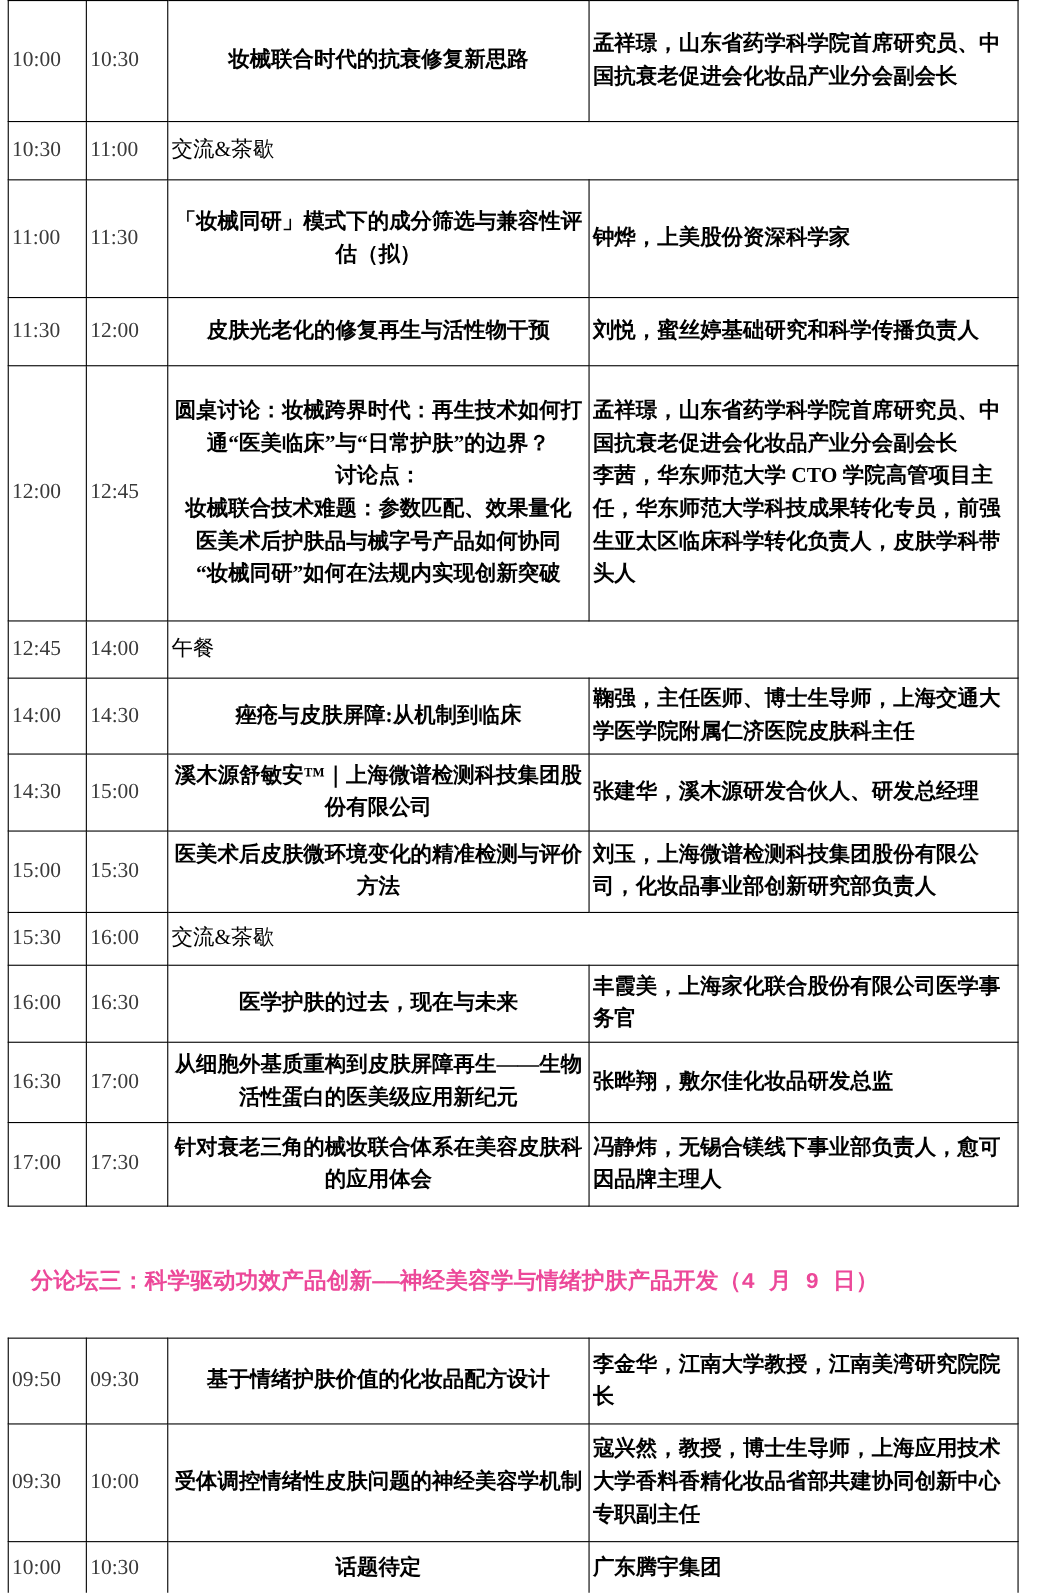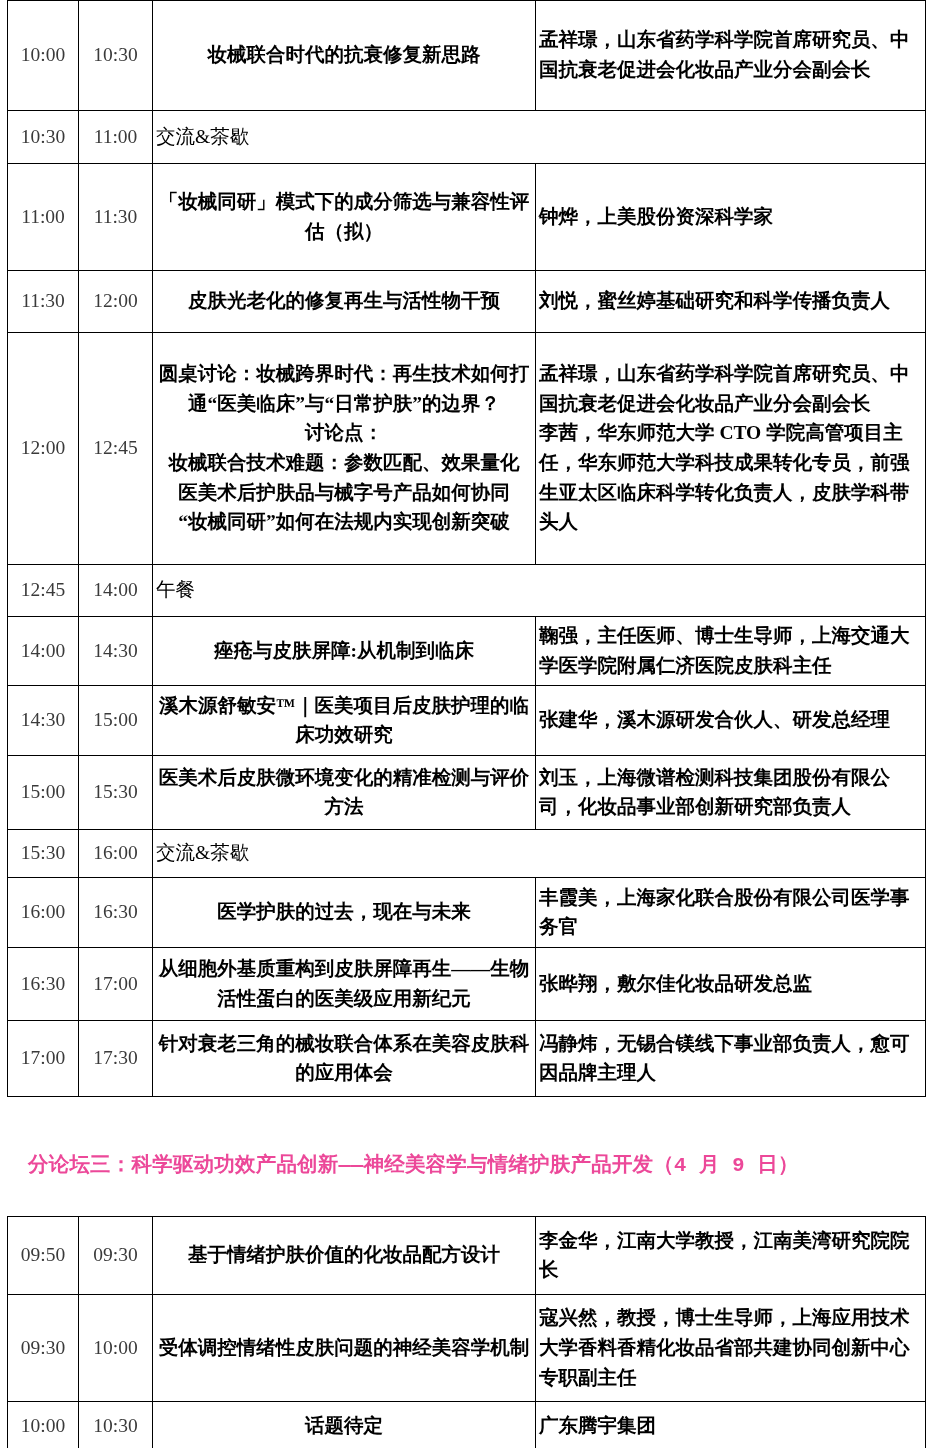--- a/index.html
+++ b/index.html
@@ -38,21 +38,21 @@
     line-height: 1.52;
     word-break: break-all;
   }
   
   col.c-start { width: 71px; }
   col.c-end   { width: 74px; }
   col.c-topic { width: 383px; }
   col.c-speaker { width: 390px; }
 
   td.time {
-    text-align: center;
+    text-align: left;
     font-family: "Liberation Serif", "DejaVu Serif", serif;
     font-size: 19px;
     color: #3a3a3a;
     padding-left: 0;
     padding-right: 0;
     white-space: nowrap;
   }
   td.topic {
     text-align: center;
     padding-left: 4px;
@@ -134,21 +134,21 @@
       </tr>
       <tr style="height:68px">
         <td class="time">14:00</td>
         <td class="time">14:30</td>
         <td class="topic">痤疮与皮肤屏障:从机制到临床</td>
         <td class="speaker">鞠强，主任医师、博士生导师，上海交通大学医学院附属仁济医院皮肤科主任</td>
       </tr>
       <tr style="height:70px">
         <td class="time">14:30</td>
         <td class="time">15:00</td>
-        <td class="topic">溪木源舒敏安™｜医美项目后皮肤护理的临床功效研究</td>
+        <td class="topic">溪木源舒敏安™｜上海微谱检测科技集团股份有限公司</td>
         <td class="speaker">张建华，溪木源研发合伙人、研发总经理</td>
       </tr>
       <tr style="height:74px">
         <td class="time">15:00</td>
         <td class="time">15:30</td>
         <td class="topic">医美术后皮肤微环境变化的精准检测与评价方法</td>
         <td class="speaker">刘玉，上海微谱检测科技集团股份有限公司，化妆品事业部创新研究部负责人</td>
       </tr>
       <tr style="height:48px">
         <td class="time">15:30</td>

